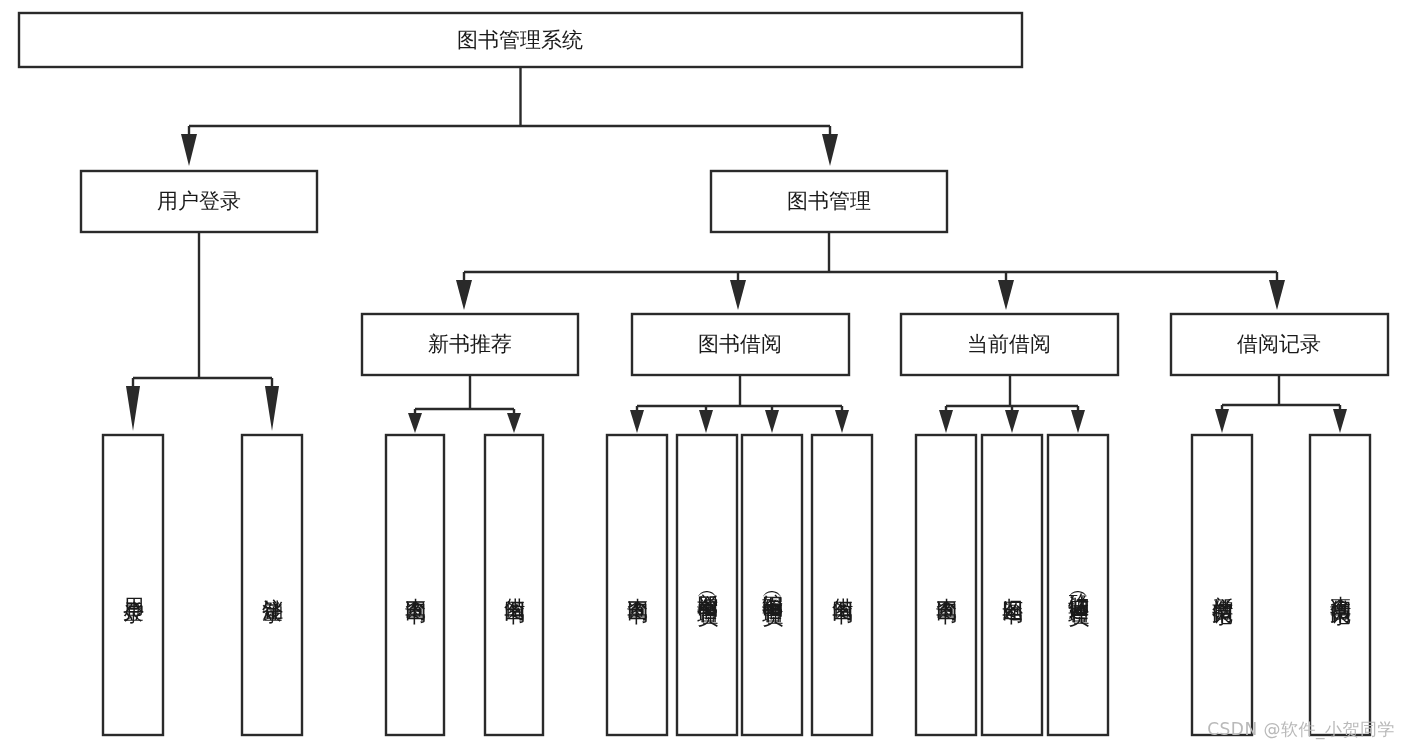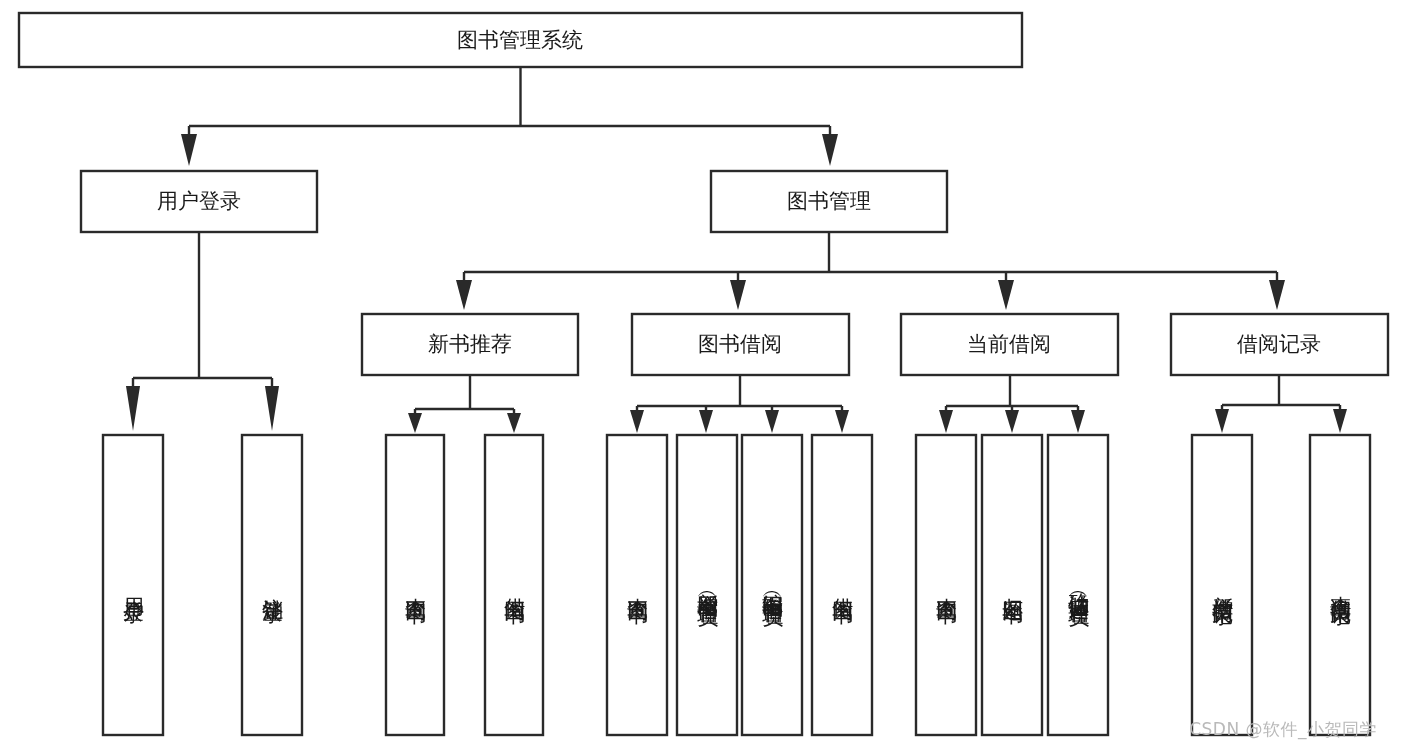--- a/index.html
+++ b/index.html
@@ -58,21 +58,21 @@
     color: #1a1a1a;
     letter-spacing: 2px;
     display: flex;
     align-items: center;
     justify-content: center;
     white-space: nowrap;
     pointer-events: none;
   }
   .watermark {
     position: absolute;
-    right: 28px;
+    right: 10px;
     bottom: 6px;
     font-family: "DejaVu Sans", "Liberation Sans", sans-serif;
     font-size: 17px;
     color: #b9b9b9;
     letter-spacing: 0.5px;
     white-space: nowrap;
   }
 </style>
 </head>
 <body>

